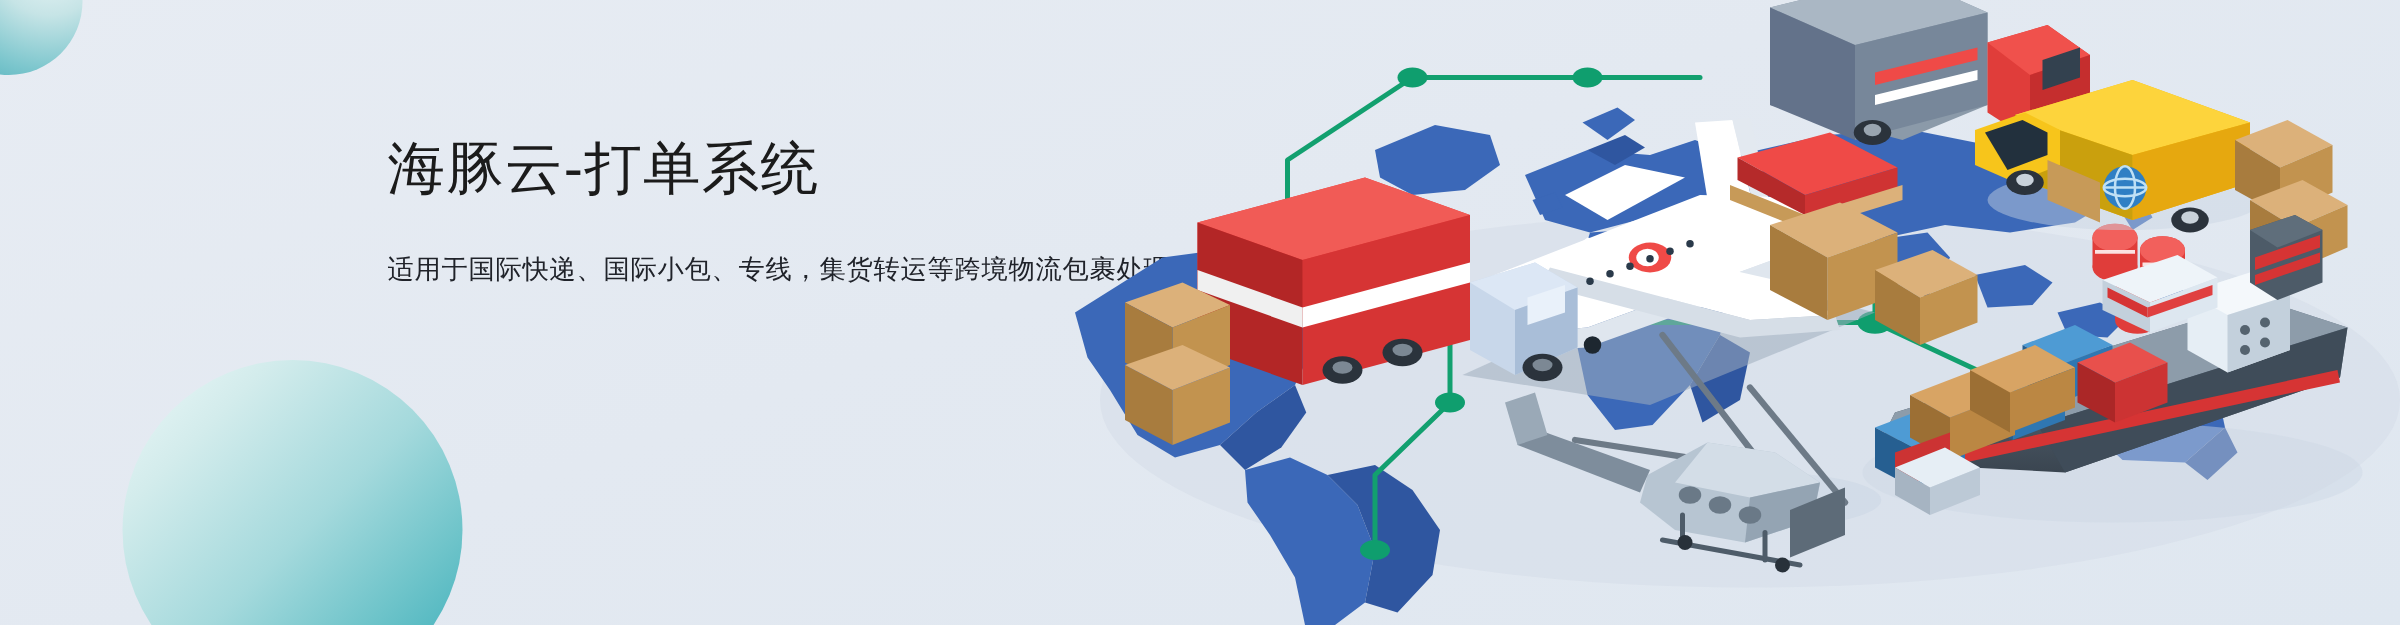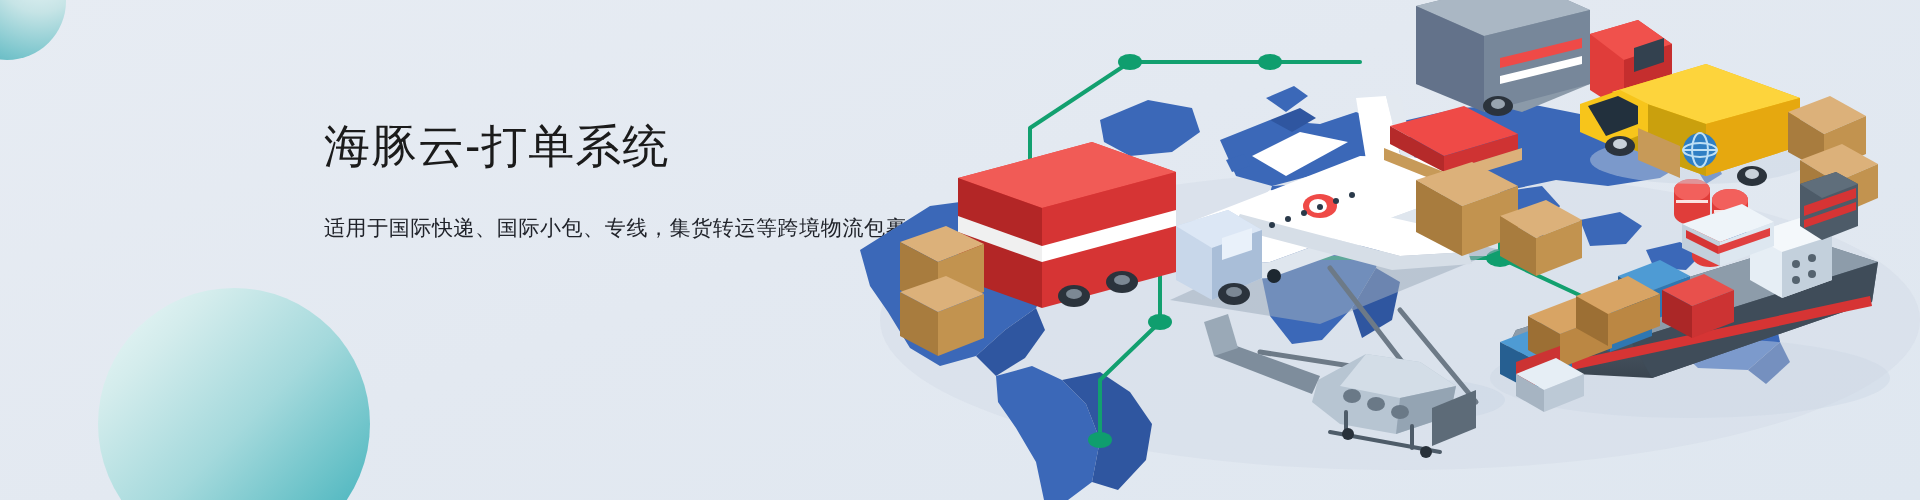--- a/index.html
+++ b/index.html
@@ -15,21 +15,21 @@
   .deco-circle{position:absolute;border-radius:50%;}
   .deco-top{
     left:-52px;top:-58px;width:118px;height:118px;
     background:radial-gradient(circle at 78% 22%,#eef7f8 0%,#c6e4e6 34%,#7cc6cd 68%,#3fa8b4 100%);
   }
   .deco-bottom{
     left:98px;top:288px;width:272px;height:272px;
     background:linear-gradient(135deg,#eef8f8 0%,#d3ecec 22%,#a4d9dc 52%,#6cc3c9 76%,#34abb8 100%);
   }
   
-  .text-block{position:absolute;left:324px;top:108px;margin-top:12px;}
+  .text-block{position:absolute;left:310px;top:108px;}
   .headline{
     font-size:46px;line-height:1.15;color:#1b1b1b;font-weight:400;
     letter-spacing:1px;white-space:nowrap;margin:0;
   }
   .subhead{
     margin:40px 0 0 0;font-size:21px;line-height:1.4;color:#20232a;
     letter-spacing:.6px;white-space:nowrap;font-weight:400;
   }
   
   .illustration{position:absolute;right:0;top:0;width:1120px;height:500px;}

